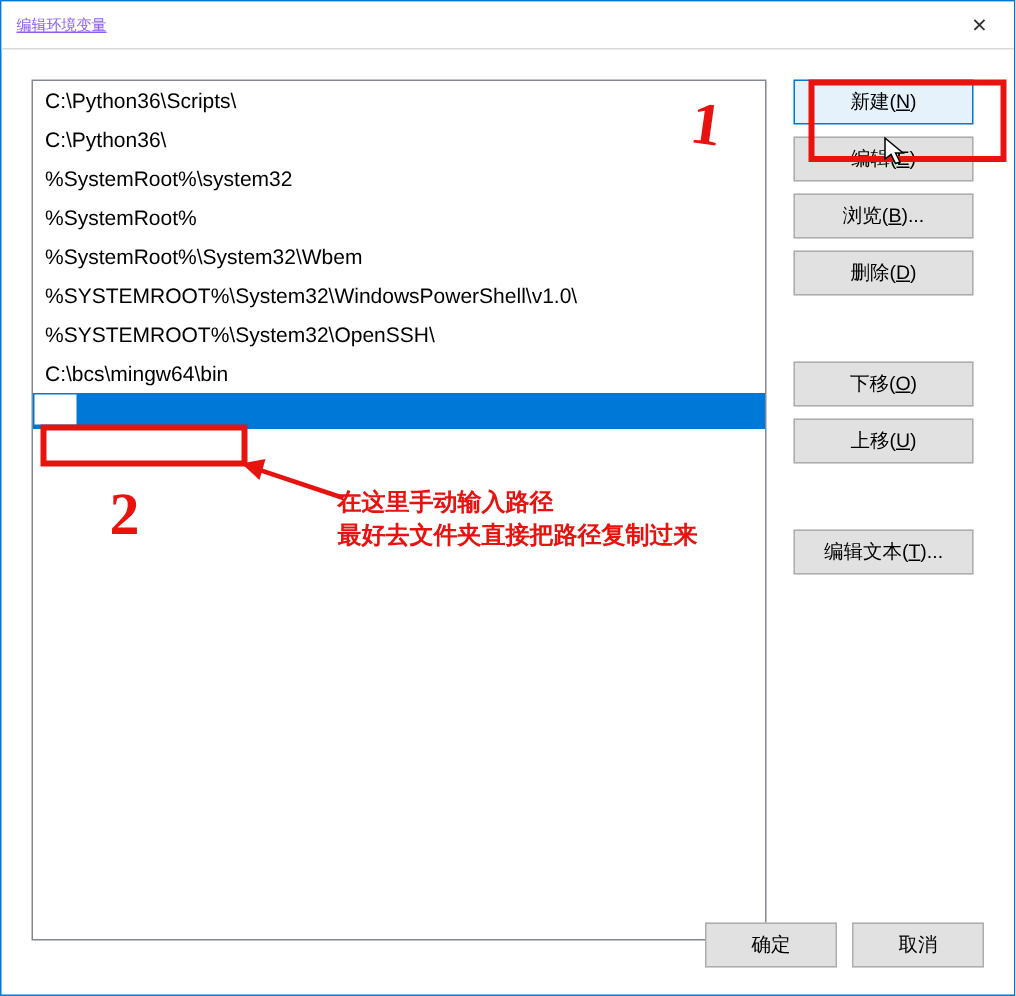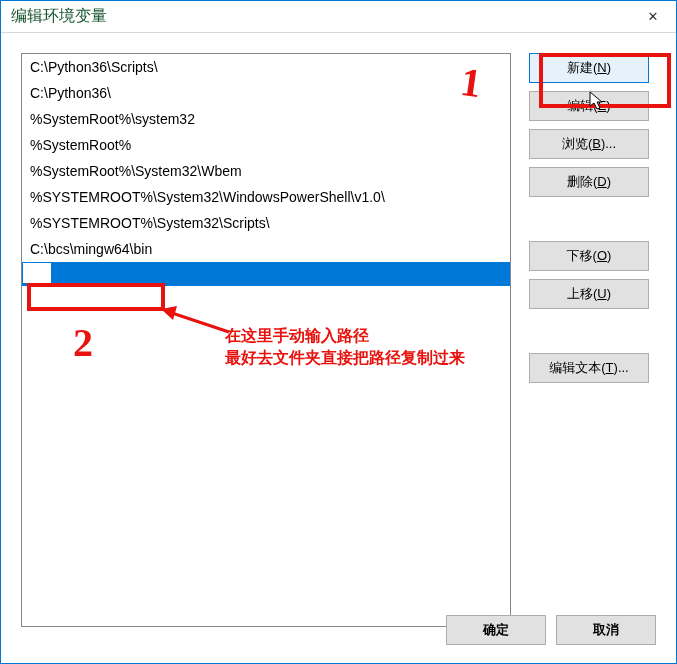--- a/index.html
+++ b/index.html
@@ -18,21 +18,21 @@
   }
   .titlebar {
     height: 32px;
     background: #fff;
     border-bottom: 1px solid #d9d9d9;
     display: flex;
     align-items: center;
     justify-content: space-between;
     padding-left: 10px;
   }
-  .titlebar-title { font-size: 16px; color: #14532d; }
+  .titlebar-title { font-size: 10px; color: #8b5cf6; text-decoration: underline; }
   .close-btn {
     width: 46px; height: 32px;
     display: flex; align-items: center; justify-content: center;
     color: #333;
     cursor: pointer;
   }
   .close-x::before { content: "✕"; font-size: 13px; }
 
   .content {
     position: absolute;
@@ -93,21 +93,21 @@
     border: 1px solid #0078d7;
   }
   .spacer-md { height: 28px; }
 
   .bottom-buttons {
     position: absolute;
     bottom: 18px; right: 20px;
     display: flex;
     gap: 10px;
   }
-  .bottom-buttons .btn { width: 100px; font-weight: bold; }
+  .bottom-buttons .btn { width: 88px; }
 
   
   .anno-box1 {
     position: absolute;
     border: 4px solid #e8120e;
     pointer-events: none;
   }
   .anno-box-new { top: 52px; left: 538px; width: 132px; height: 55px; }
   .anno-box-edit { top: 282px; left: 26px; width: 138px; height: 28px; }
   .anno-num {
@@ -158,21 +158,21 @@
 
   <div class="content">
     <div class="main-row">
       <div class="listbox">
         <div class="list-item">C:\Python36\Scripts\</div>
         <div class="list-item">C:\Python36\</div>
         <div class="list-item">%SystemRoot%\system32</div>
         <div class="list-item">%SystemRoot%</div>
         <div class="list-item">%SystemRoot%\System32\Wbem</div>
         <div class="list-item">%SYSTEMROOT%\System32\WindowsPowerShell\v1.0\</div>
-        <div class="list-item">%SYSTEMROOT%\System32\Scripts\</div>
+        <div class="list-item">%SYSTEMROOT%\System32\OpenSSH\</div>
         <div class="list-item">C:\bcs\mingw64\bin</div>
         <div class="list-item editing">
           <input class="edit-cell" type="text" value="" style="">
         </div>
       </div>
 
       <div class="side-buttons">
         <button class="btn highlight"><span>新建(<u>N</u>)</span></button>
         <button class="btn"><span>编辑(<u>E</u>)</span></button>
         <button class="btn"><span>浏览(<u>B</u>)...</span></button>

